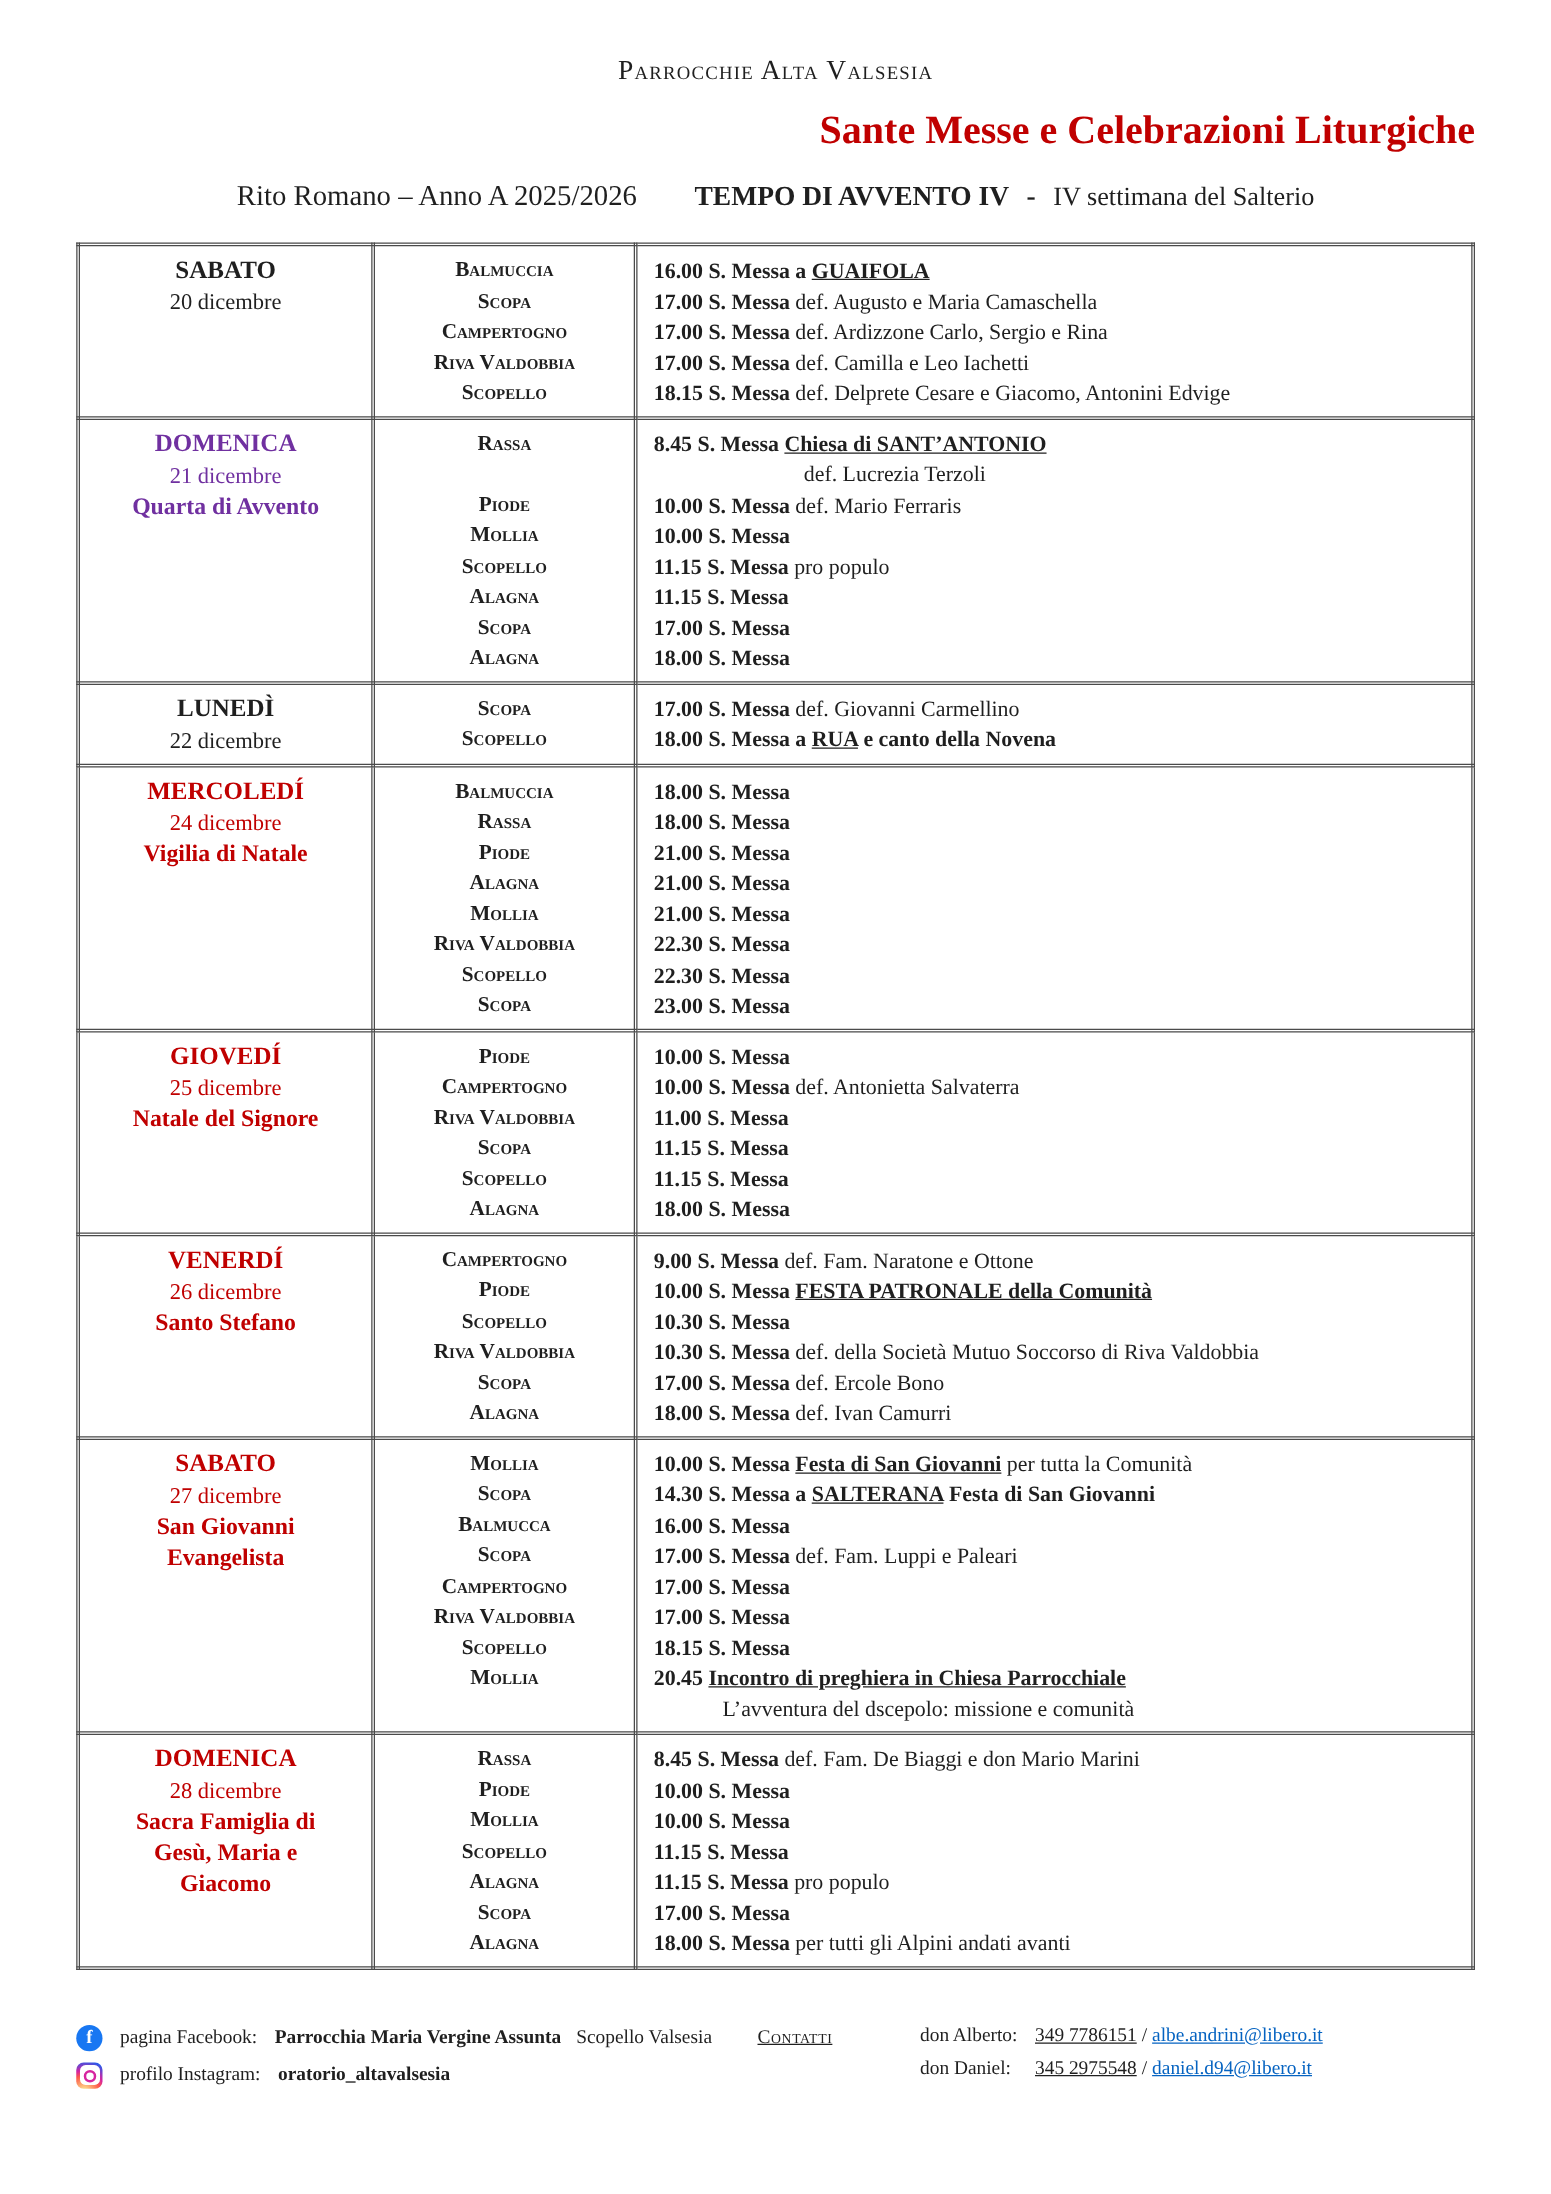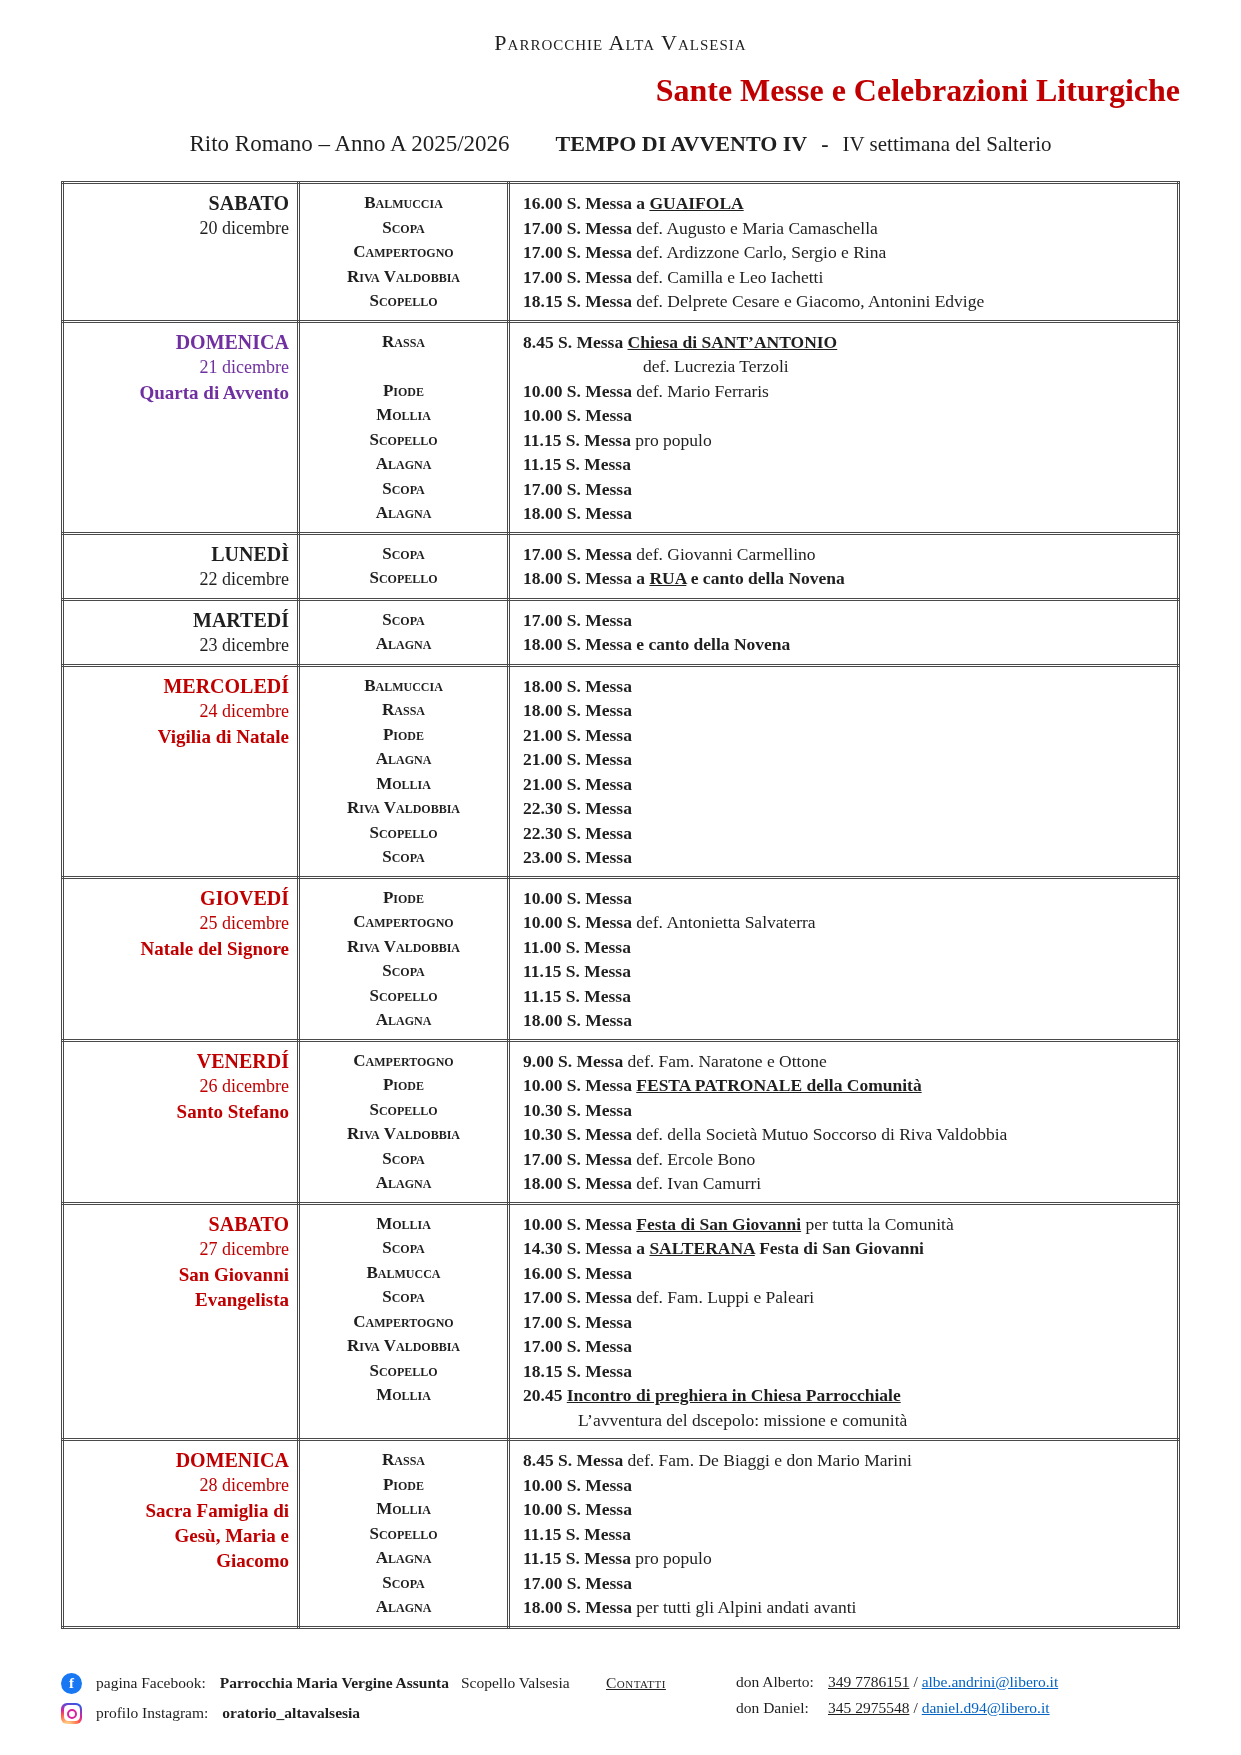--- a/index.html
+++ b/index.html
@@ -3,21 +3,21 @@
 <meta charset="utf-8">
 <style>
   * { margin:0; padding:0; box-sizing:border-box; }
   html,body { background:#ffffff; }
   body {
     width:1241px; height:1755px;
     font-family:"Liberation Serif","DejaVu Serif",serif;
     color:#1f1f1f;
     position:relative;
   }
-  .page { width:1241px; height:1755px; padding:30px 61px 0; overflow:hidden; }
+  .page { width:1241px; height:1755px; padding:43px 61px 0; overflow:hidden; }
 
   
   .org-line {
     text-align:center; font-variant:small-caps; letter-spacing:1px;
     font-size:22px; color:#1f1f1f;
   }
   .main-title {
     text-align:right; font-size:32px; font-weight:700;
     color:#C00000; margin-top:16px;
   }
@@ -33,21 +33,21 @@
   
   table.schedule {
     width:100%; margin-top:24px;
     border-collapse:collapse;
   }
   table.schedule td {
     border:3px double #4a4a4a;
     vertical-align:top;
   }
   td.day-cell {
-    width:236px; text-align:right; vertical-align:middle;
+    width:236px; text-align:center; vertical-align:middle;
     padding:6px 8px;
   }
   td.place-cell {
     width:210px; text-align:center; padding:7px 4px 6px;
   }
   td.detail-cell { padding:7px 8px 6px 13px; }
 
   .day-name   { font-size:20px; font-weight:700; line-height:26px; }
   .day-date   { font-size:18px; line-height:25px; }
   .day-feast  { font-size:19px; font-weight:700; line-height:25px; white-space:pre-line; }
@@ -177,34 +177,20 @@
             <div class="day-name">LUNEDÌ</div>
             <div class="day-date">22 dicembre</div>
           </td>
           <td class="place-cell">
             <div class="place-line">Scopa</div>
             <div class="place-line">Scopello</div>
           </td>
           <td class="detail-cell">
             <div class="detail-line"><span class="b">17.00 S. Messa </span><span class="">def. Giovanni Carmellino</span></div>
             <div class="detail-line"><span class="b">18.00 S. Messa a </span><span class="b u">RUA</span><span class="b"> e canto della Novena</span></div>
-          </td>
-        </tr>
-        <tr>
-          <td class="day-cell c-black">
-            <div class="day-name">MARTEDÍ</div>
-            <div class="day-date">23 dicembre</div>
-          </td>
-          <td class="place-cell">
-            <div class="place-line">Scopa</div>
-            <div class="place-line">Alagna</div>
-          </td>
-          <td class="detail-cell">
-            <div class="detail-line"><span class="b">17.00 S. Messa</span></div>
-            <div class="detail-line"><span class="b">18.00 S. Messa e canto della Novena</span></div>
           </td>
         </tr>
         <tr>
           <td class="day-cell c-red">
             <div class="day-name">MERCOLEDÍ</div>
             <div class="day-date">24 dicembre</div>
             <div class="day-feast">Vigilia di Natale</div>
           </td>
           <td class="place-cell">
             <div class="place-line">Balmuccia</div>

